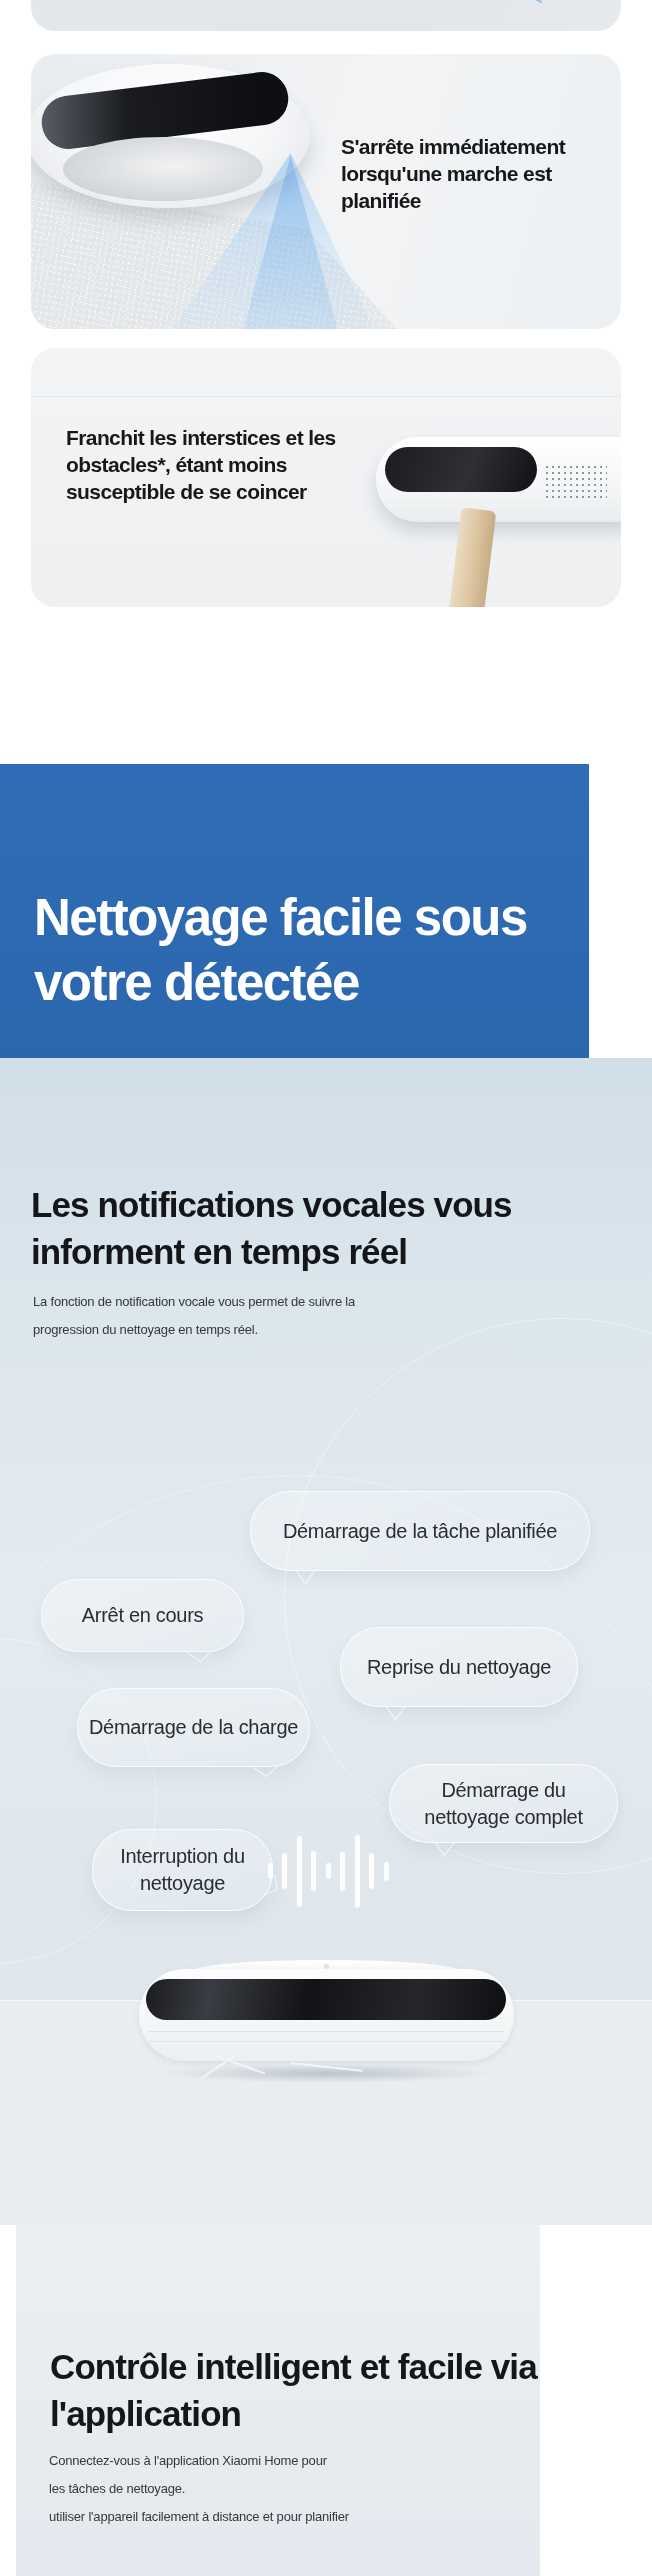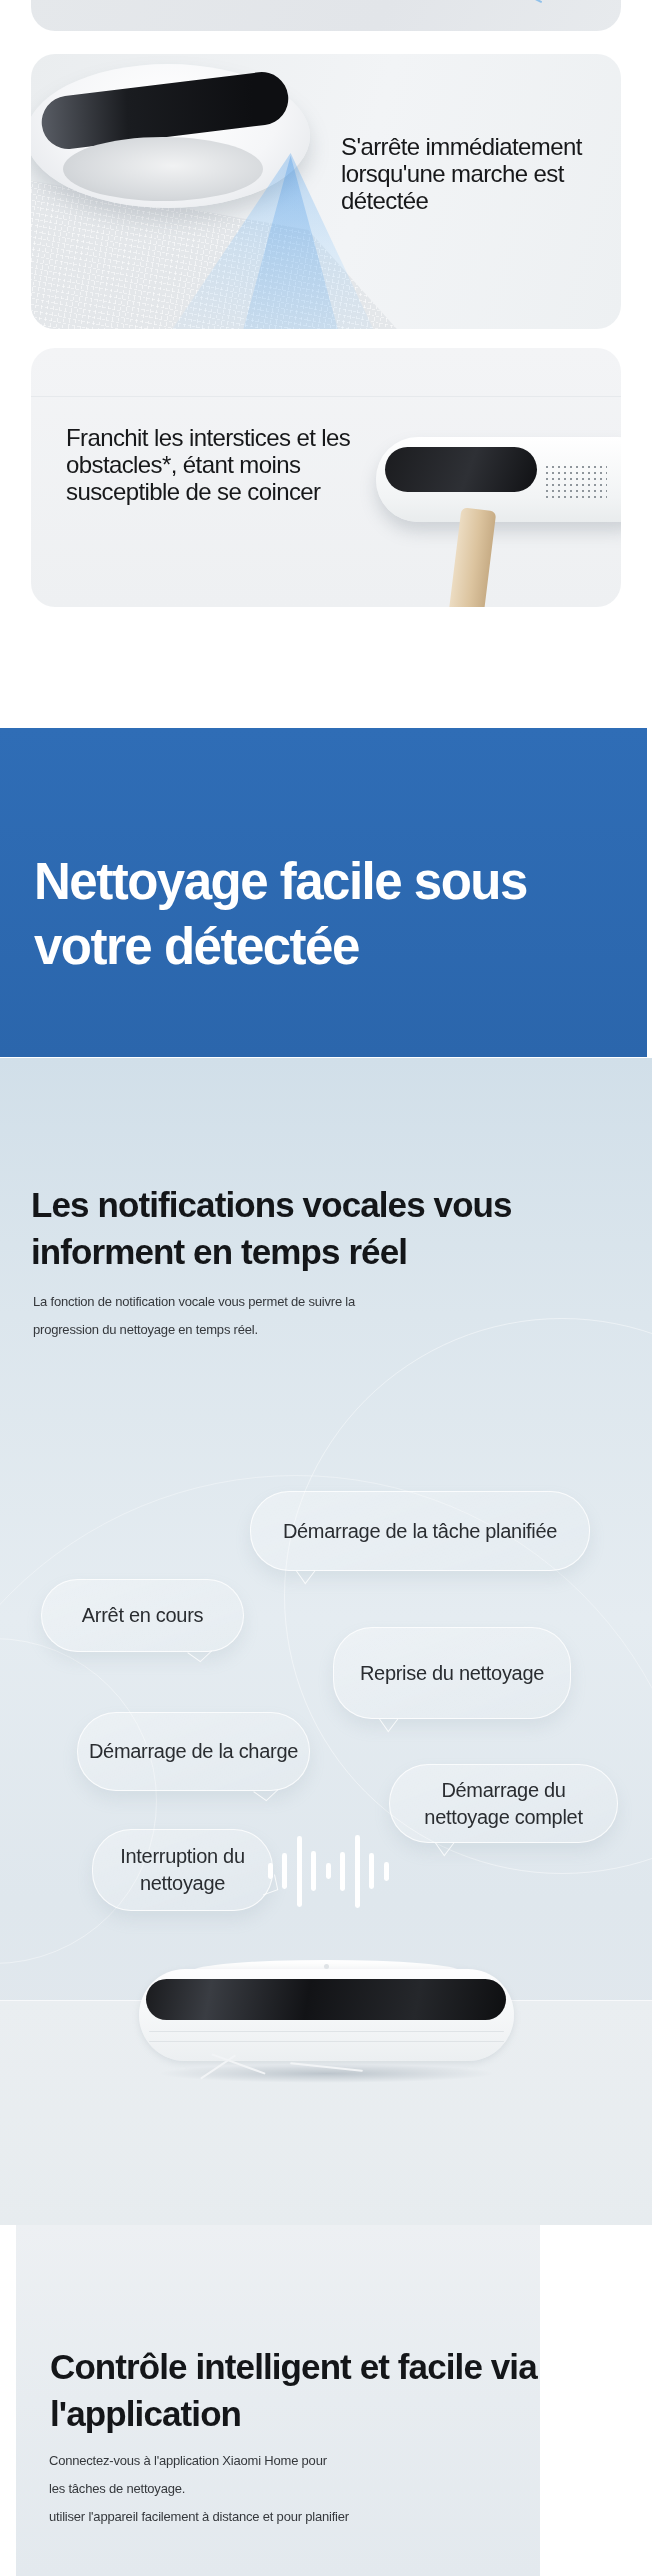--- a/index.html
+++ b/index.html
@@ -25,40 +25,40 @@
     background:radial-gradient(ellipse at 50% 32%, #ffffff 0%, #f5f6f8 55%, #dfe2e6 100%);
     box-shadow:0 12px 19.3px rgba(120,130,140,.28); }
   .ru-band { position:absolute; left:14.5px; top:20.6px; width:248px; height:53px; border-radius:29px;
     transform:rotate(-7deg); background:linear-gradient(95deg,#5a5e66 0%,#1a1c20 35%,#0e0f12 85%); }
   .ru-underside { position:absolute; left:37px; top:73px; width:200px; height:64px; border-radius:50%;
     background:radial-gradient(ellipse at 55% 45%, #f1f2f3 0%, #d7dadd 60%, #c3c7cb 100%); }
   .laser-cone { position:absolute; inset:0; clip-path:polygon(44% 36%, 24% 100%, 58% 100%);
     background:linear-gradient(180deg, rgba(70,150,230,.50) 0%, rgba(130,195,250,.22) 70%, rgba(150,205,252,.10) 100%); }
   .laser-cone-inner { position:absolute; inset:0; clip-path:polygon(44% 37%, 36% 100%, 52% 100%);
     background:linear-gradient(180deg, rgba(50,135,225,.40), rgba(90,170,240,.15)); }
-  .card-text { position:absolute; font-weight:normal; font-size:24px; line-height:27px; color:#17181a; letter-spacing:-0.6px; }
+  .card-text { position:absolute; font-weight:bold; font-size:21px; line-height:27px; color:#17181a; letter-spacing:-0.6px; }
   #stop-card .card-text { left:310px; top:79px; }
   #obstacle-card .card-text { left:35px; top:76px; }
 
   
   #obstacle-card { top:348px; height:259px; background:linear-gradient(180deg,#f3f4f6 0%,#eef0f2 100%); }
   .floor-seam { position:absolute; left:0; top:48px; width:100%; height:1.2px; background:#e6e9ec; }
   .robot-side { position:absolute; left:345px; top:89px; width:266px; height:85px; }
   .rs-body { position:absolute; inset:0; border-radius:42px 24px 24px 42px;
     background:linear-gradient(180deg,#ffffff 0%,#f2f4f5 70%,#e9eced 100%);
     box-shadow:0 9.7px 15.7px rgba(130,140,150,.30); }
   .rs-window { position:absolute; left:8.5px; top:9.7px; width:152px; height:45px; border-radius:24px;
     background:linear-gradient(110deg,#1b1c1f 0%,#2e3035 55%,#101114 100%); }
   .rs-dots { position:absolute; right:35px; top:26.6px; width:63px; height:35px;
     background-image:radial-gradient(#8f969c 1px, transparent 1.1px); background-size:6px 6px; }
   .broom-handle { position:absolute; left:424px; top:161px; width:35px; height:106px; transform:rotate(7deg);
     background:linear-gradient(90deg,#ecdcc2 0%,#dcc49f 55%,#c7ac85 100%); border-radius:6px; }
 
   
-  #blue-banner { position:absolute; left:0; top:728px; width:647px; height:329px;
+  #blue-banner { position:absolute; left:0; top:764px; width:589px; height:329px;
     background:linear-gradient(180deg,#2f6db6 0%,#2b66ac 100%); }
   .banner-title { position:absolute; left:34px; top:121px; color:#ffffff; font-weight:bold;
     font-size:51px; line-height:65px; letter-spacing:-1.5px; }
 
   
   #voice-section { position:absolute; left:0; top:1058px; width:653px; height:1167px; overflow:hidden;
     background:linear-gradient(180deg,#d1dfe9 0%,#dce6ed 22%,#e5ecf1 48%,#dfe7ed 72%,#e4e9ee 100%);padding-left:48px; }
   .deco-circle { position:absolute; border:1.2px solid rgba(255,255,255,.45); border-radius:50%; }
   .deco-c1 { left:284px; top:260px; width:556px; height:556px; }
   .deco-c2 { left:-109px; top:417px; width:810px; height:810px; border-color:rgba(255,255,255,.35); }
@@ -74,22 +74,22 @@
     box-shadow:0 8.5px 15.7px rgba(140,160,175,.16);
     display:flex; flex-direction:column; align-items:center; justify-content:center;
     text-align:center; color:#2a2d31; font-size:20px; line-height:26.6px; letter-spacing:-0.3px; }
   .bubble::after { content:""; position:absolute; width:14.5px; height:14.5px;
     border-right:1.2px solid rgba(255,255,255,.8); border-bottom:1.2px solid rgba(255,255,255,.8); }
   .tail-bl::after { left:47px; bottom:-8.5px; transform:rotate(55deg) skewX(18deg); }
   .tail-br::after { right:36px; bottom:-8.5px; transform:rotate(35deg) skewX(-12deg); }
   .tail-r::after  { right:-4.8px;  bottom:18px;  transform:rotate(-12deg) skewY(-8deg); }
   #bubble-scheduled { left:250px; top:433px;  width:340px; height:80px; }
   #bubble-stopping  { left:41px;  top:521px;  width:203px; height:73px;justify-content:center; }
-  #bubble-resume    { left:333px; top:569px;  width:238px; height:92px;justify-content:center; }
-  #bubble-charging  { left:77px; top:654px; width:233px; height:79px;text-align:right; }
+  #bubble-resume    { left:340px; top:569px;  width:238px; height:80px;justify-content:center; }
+  #bubble-charging  { left:77px; top:630px; width:233px; height:79px;text-align:right; }
   #bubble-fullclean { left:389px; top:706px; width:229px; height:79px; }
   #bubble-interrupt { left:92px; top:771px; width:181px; height:82px; }
 
   .waveform { position:absolute; left:268px; top:775px; width:121px; height:76px;
     display:flex; align-items:center; }
   .wbar { width:4.8px; border-radius:2.4px; background:#ffffff; flex:none; margin-right:9.7px; }
   .wbar:last-child { margin-right:0; }
 
   .floor { position:absolute; left:0; top:942px; width:653px; height:225px;
     background:linear-gradient(180deg,#eaeef1 0%,#e7ecef 100%); border-top:1.2px solid rgba(255,255,255,.65); }
@@ -132,21 +132,21 @@
     <div class="robot-under">
       <div class="ru-body"></div>
       <div class="ru-band"></div>
       <div class="ru-underside"></div>
     </div>
     <div class="laser-cone"></div>
     <div class="laser-cone-inner"></div>
     <div class="card-text">
       <div>S'arrête immédiatement</div>
       <div>lorsqu'une marche est</div>
-      <div>détectée</div>
+      <div>planifiée</div>
     </div>
   </div>
 
   <div class="card" id="obstacle-card">
     <div class="floor-seam"></div>
     <div class="card-text">
       <div>Franchit les interstices et les</div>
       <div>obstacles*, étant moins</div>
       <div>susceptible de se coincer</div>
     </div>

